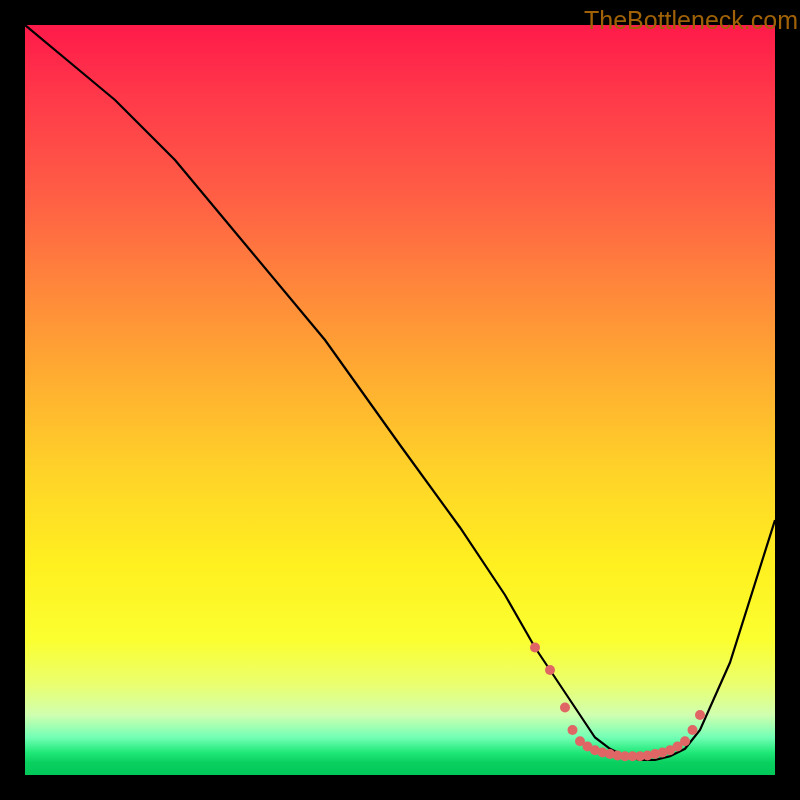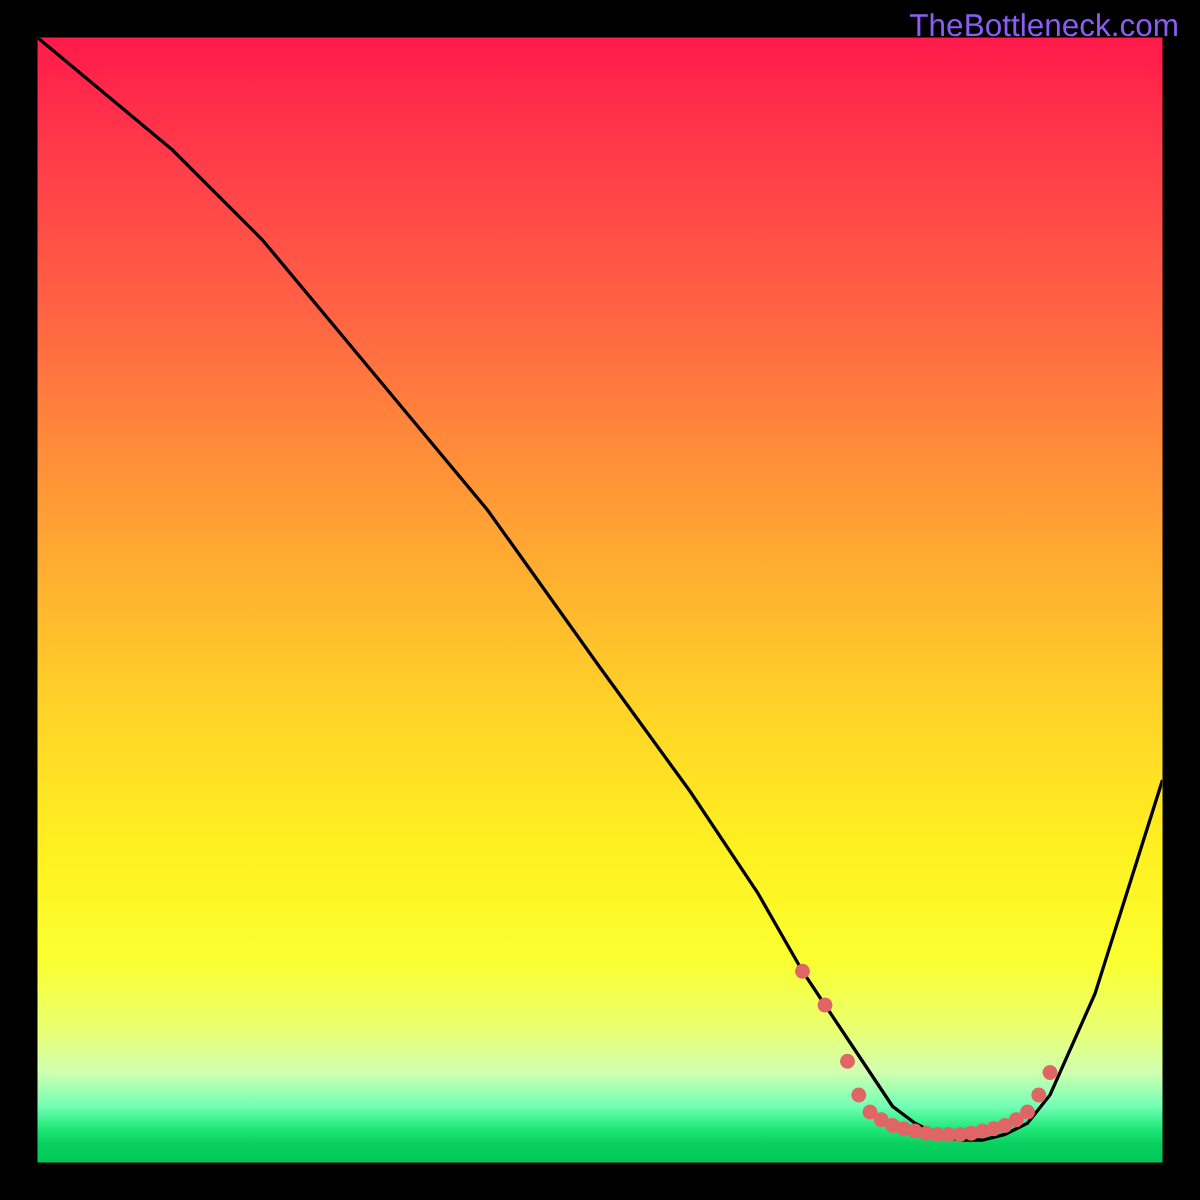--- a/index.html
+++ b/index.html
@@ -7,23 +7,23 @@
     padding: 0;
     width: 800px;
     height: 800px;
     background: #000;
     position: relative;
     font-family: Arial, sans-serif;
   }
   .watermark {
     position: absolute;
     top: 6px;
-    right: 14px;
-    color: #8b5cf6;
-    font-size: 21px;
+    right: 2px;
+    color: #a16207;
+    font-size: 25px;
     font-weight: 500;
     z-index: 10;
   }
   .plot-area {
     position: absolute;
     left: 25px;
     top: 25px;
     width: 750px;
     height: 750px;
   }

